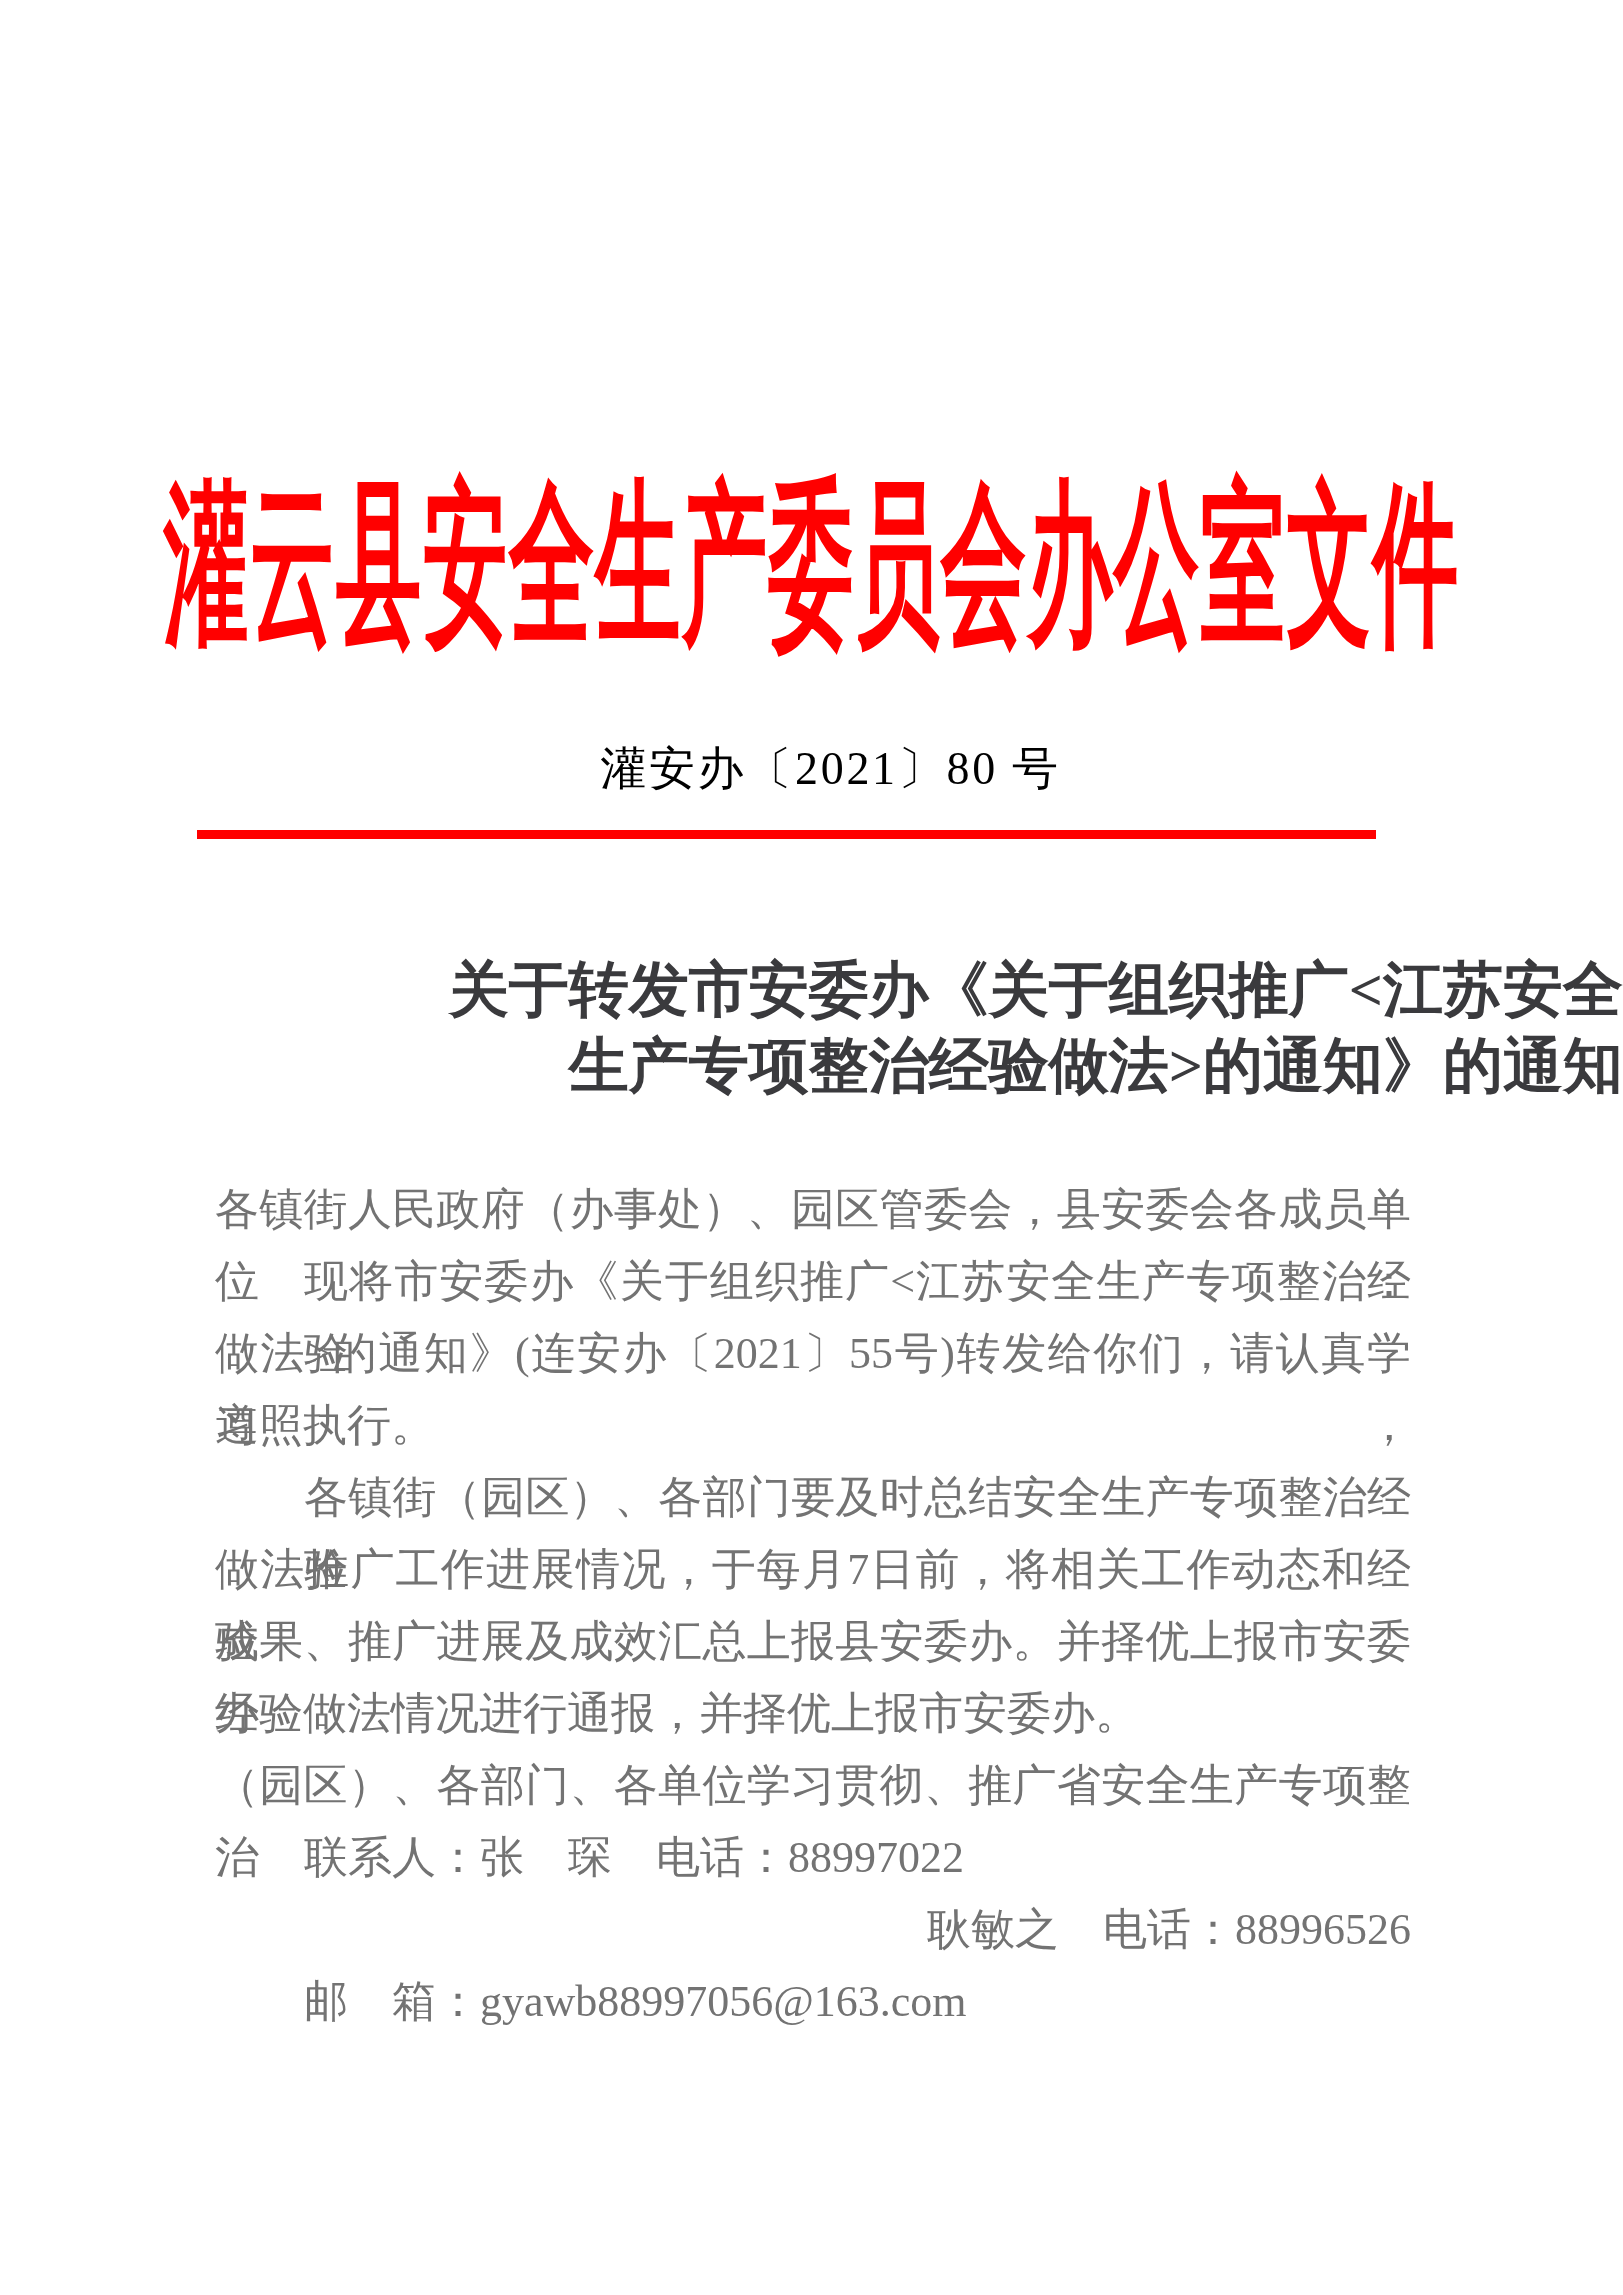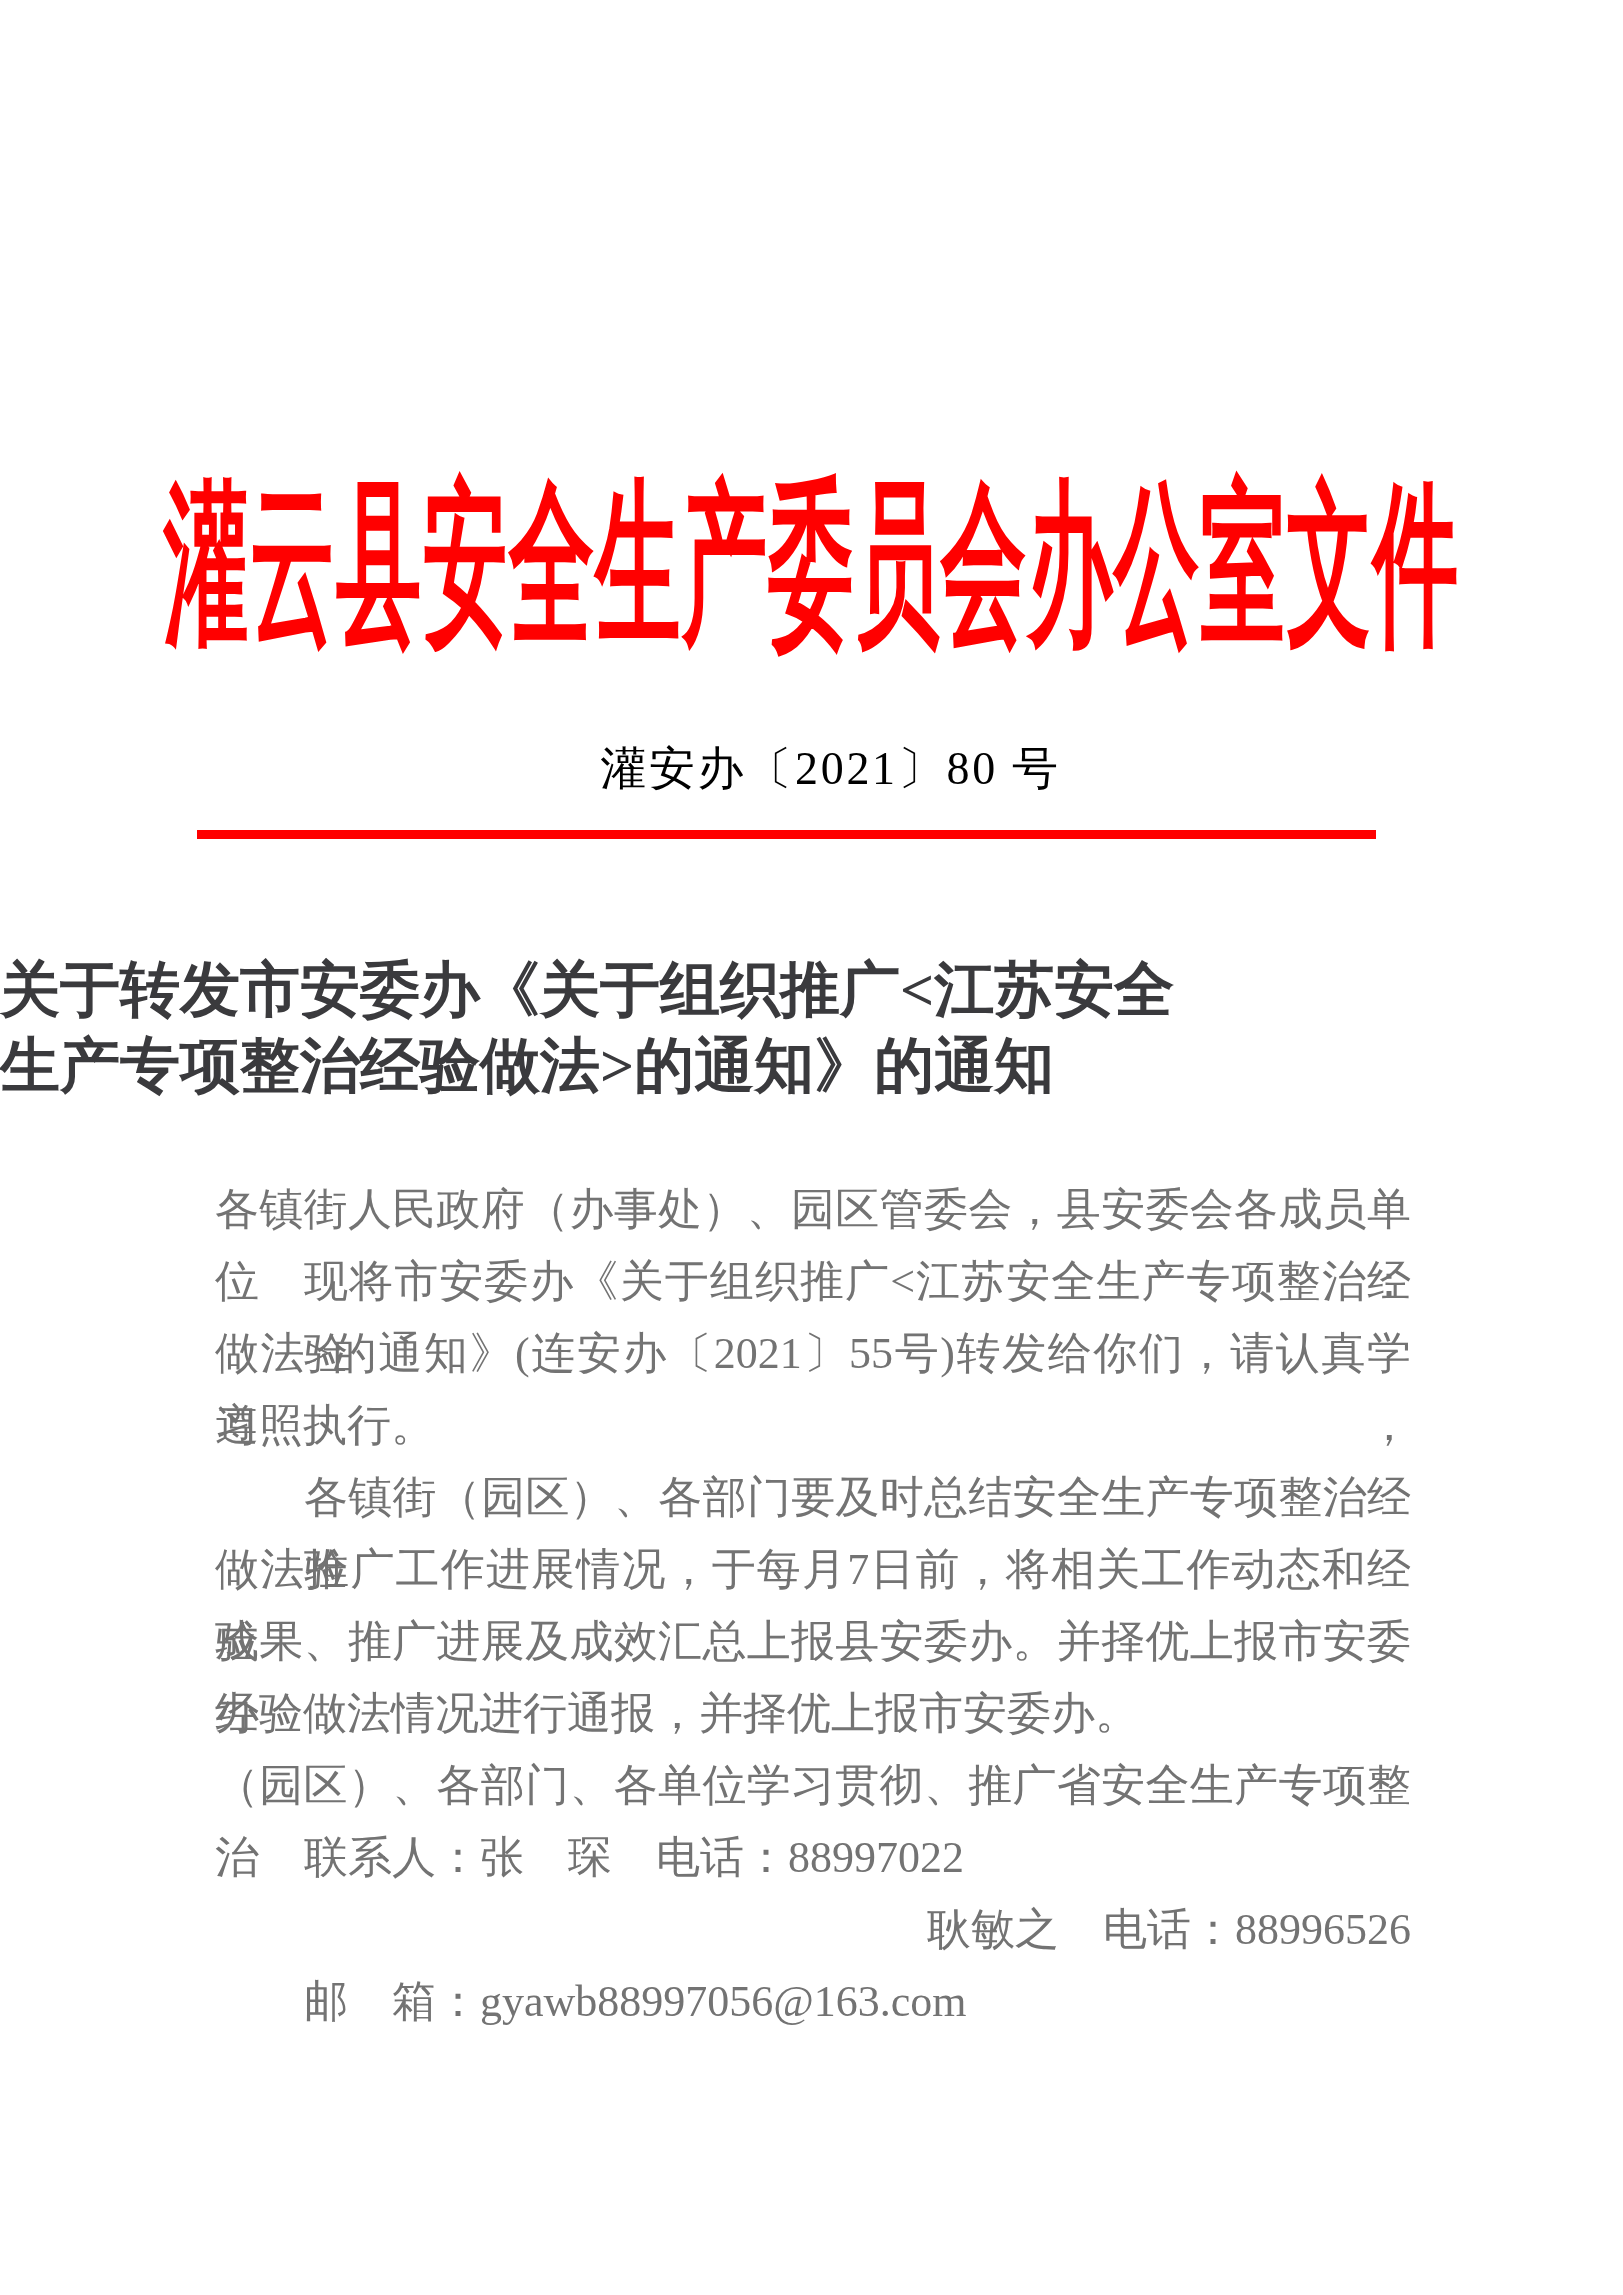--- a/index.html
+++ b/index.html
@@ -41,21 +41,21 @@
   .red-rule {
     position: absolute;
     top: 830px; left: 197px;
     width: 1179px; height: 8.9px;
     background: #ff0000;
   }
   
   .doc-title {
     position: absolute;
     top: 952px; left: 0; width: 100%;
-    text-align: left;
+    text-align: right;
     color: #3a3a3d;
     font-weight: 700;
     font-size: 60px;
     line-height: 76px;
     white-space: nowrap;
   }
   
   .body-block {
     position: absolute;
     top: 1174px; left: 215px;

